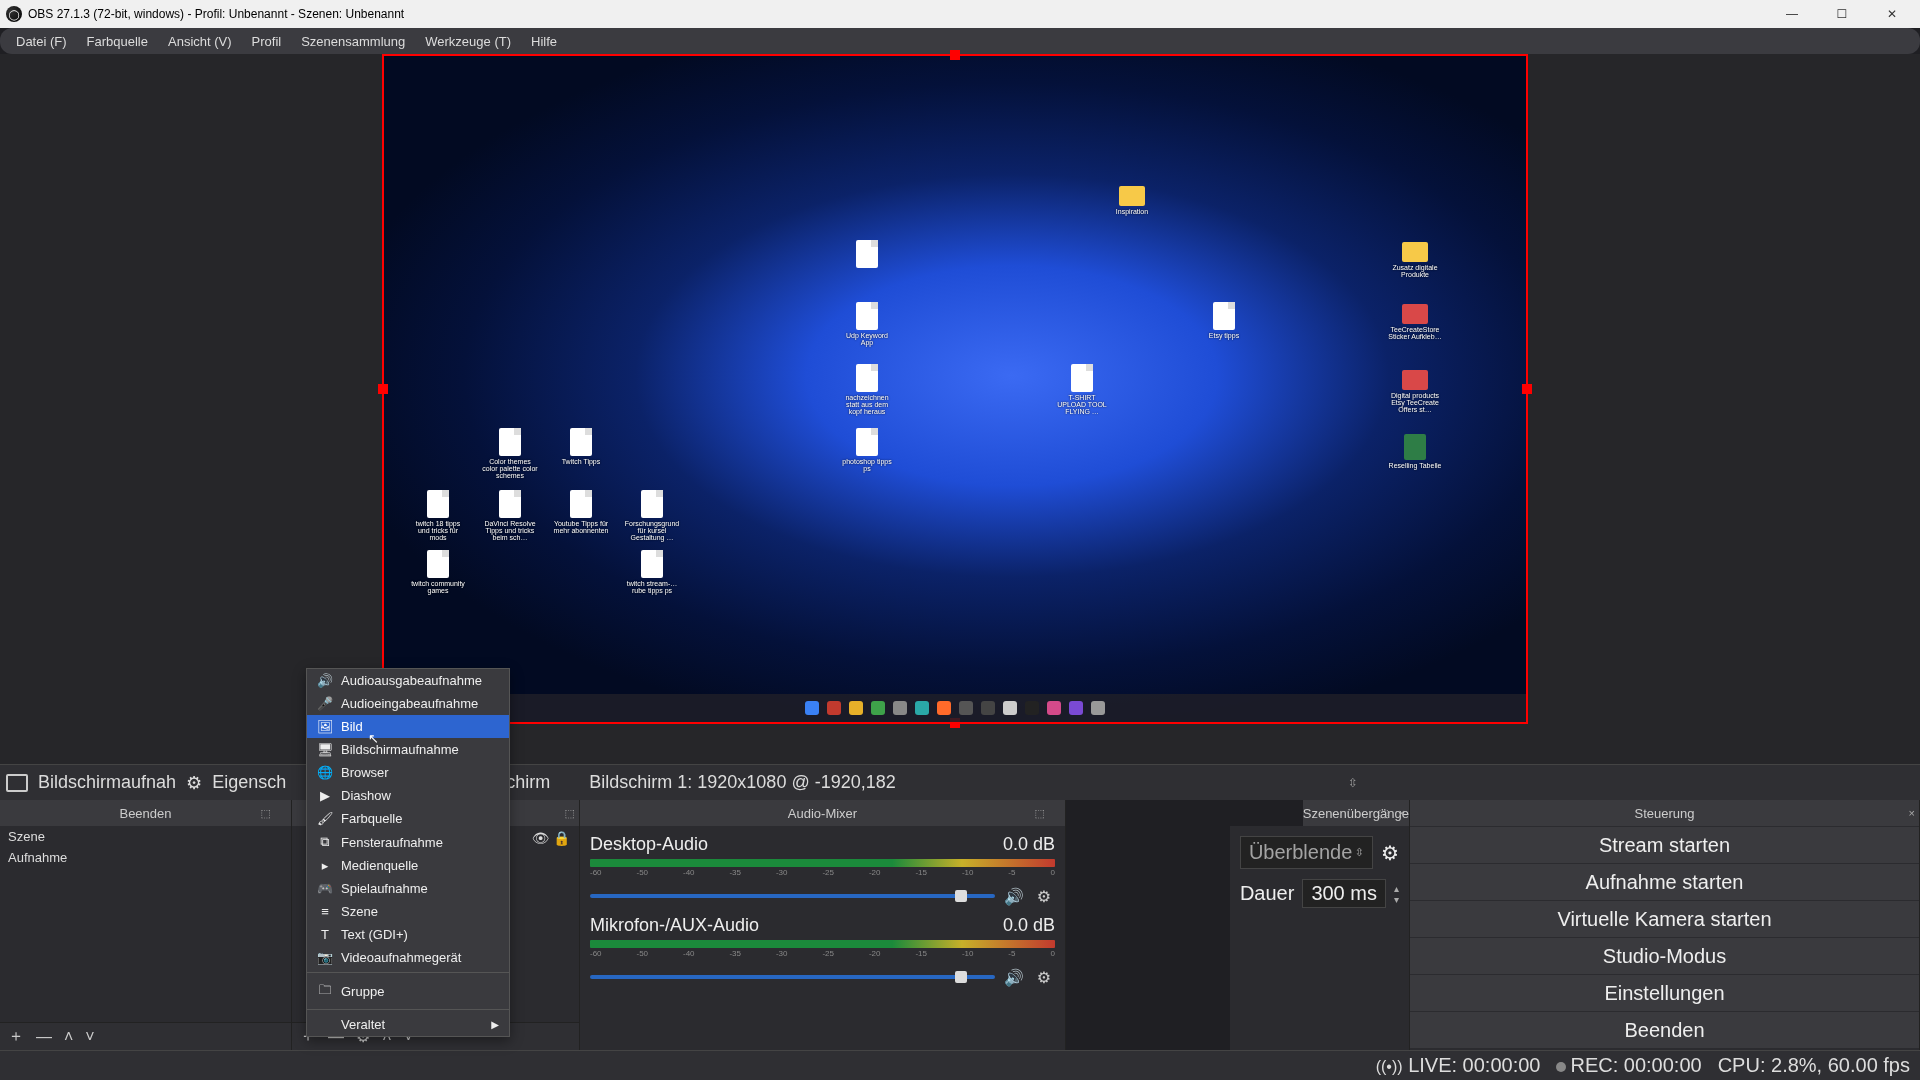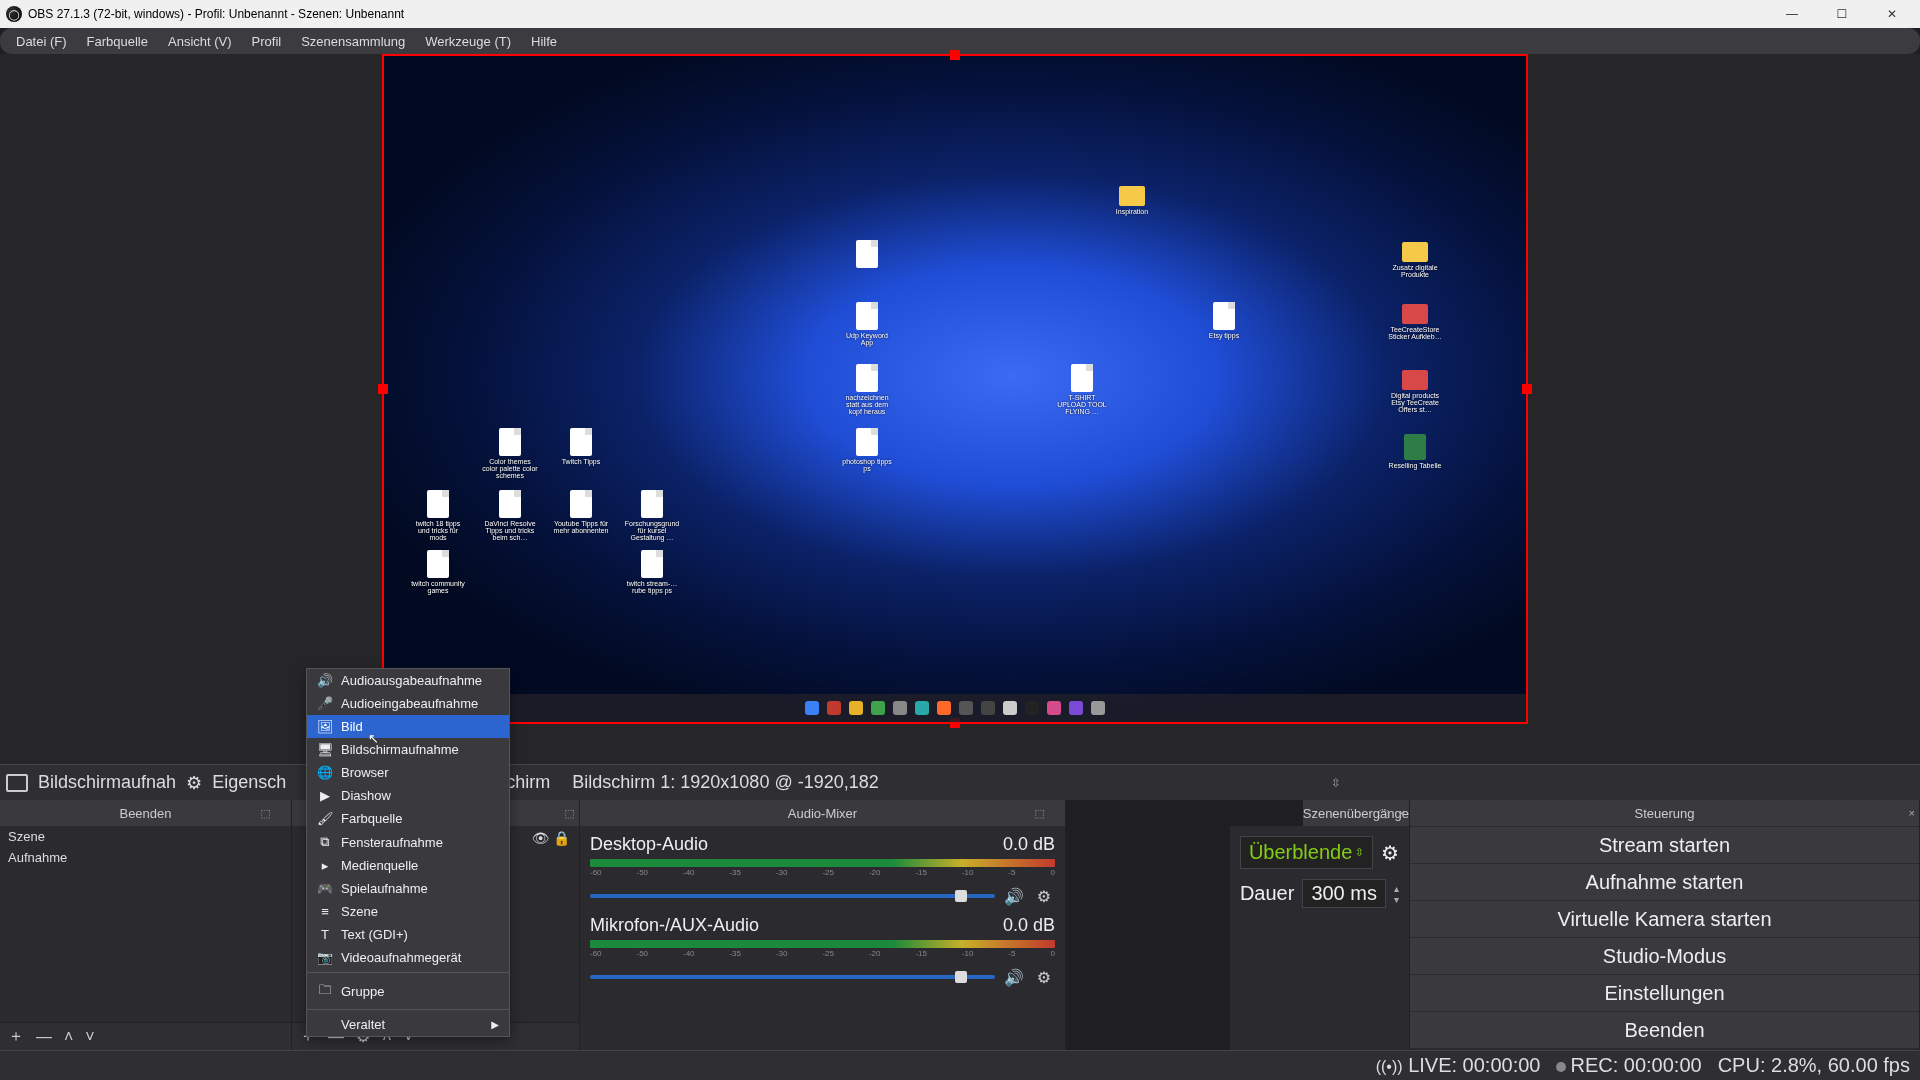--- a/index.html
+++ b/index.html
@@ -68,21 +68,21 @@
 .meter-ticks { font-size: 8px; color: #888; display: flex; justify-content: space-between; margin-top: 1px;}
 .slider-row { display: flex; align-items: center; gap: 8px; margin-top: 8px; }
 .slider-row .track { flex: 1; height: 4px; background: #2767c2; border-radius: 2px; position: relative; }
 .slider-row .thumb { position:absolute; right: 28px; top:-4px; width:12px; height:12px; background:#ddd; border-radius:2px; }
 .slider-row .icbtn { width: 22px; height: 22px; display:flex; align-items:center; justify-content:center; font-size:16px; cursor:pointer; color:#ccc; }
 
 
 .panel.transitions { width: 344px; align-items: flex-end; }
 .trans-body { padding: 10px; font-size: 20px; color: #eee; }
 .trans-row { display: flex; align-items: center; gap: 8px; margin-bottom: 10px; }
-.trans-select { flex: 1; background: #222; border: 1px solid #444; color: #84cc16; padding: 4px 8px; font-size: 20px; display:flex; justify-content:space-between; align-items:center; }
+.trans-select { flex: 1; background: #222; border: 1px solid #444; color: #a3a3a3; padding: 4px 8px; font-size: 20px; display:flex; justify-content:space-between; align-items:center; }
 .spin-btns { display: flex; flex-direction: column; font-size: 10px; color: #aaa; cursor:pointer; }
 .dur-input { background: #222; border: 1px solid #444; color: #eee; padding: 2px 8px; font-size: 20px; flex:1; display:flex; align-items:center; }
 
 
 .panel.controls { flex: 1; }
 .ctrl-btn { display: flex; align-items: center; justify-content: center; height: 36px; font-size: 20px; color: #eee; background: #3a3a3e; margin: 1px 0; cursor: pointer; }
 
 
 .statusbar { position: absolute; bottom: 0; left: 0; right: 0; height: 30px; background: #2f2f33; display: flex; align-items: center; justify-content: flex-end; padding: 0 10px; gap: 16px; font-size: 20px; color: #ddd; border-top: 1px solid #444;}
 .statusbar .dot { width: 10px; height: 10px; border-radius: 50%; background: #888; display: inline-block; margin-right: 4px; }
@@ -220,21 +220,21 @@
       </div>
   </div>
 </div>
 
 <div class="properties-bar">
   <span class="pbicon"></span>
   <span>Bildschirmaufnah</span>
   <span class="gear">⚙</span>
   <span>Eigensch</span>
   <span class="sep-label" style="margin-left:210px;">chirm</span>
-  <span style="margin-left:12px;">Bildschirm 1: 1920x1080 @ -1920,182</span>
+  <span style="margin-left:29px;">Bildschirm 1: 1920x1080 @ -1920,182</span>
   <span class="dd" style="margin-left: 432px;">⇳</span>
 </div>
 
 <div class="dock-row">
 
   <div class="panel scenes">
     <div class="panel-header">
       <span>Beenden</span>
       <span class="hbtn">⬚</span>
     </div>

